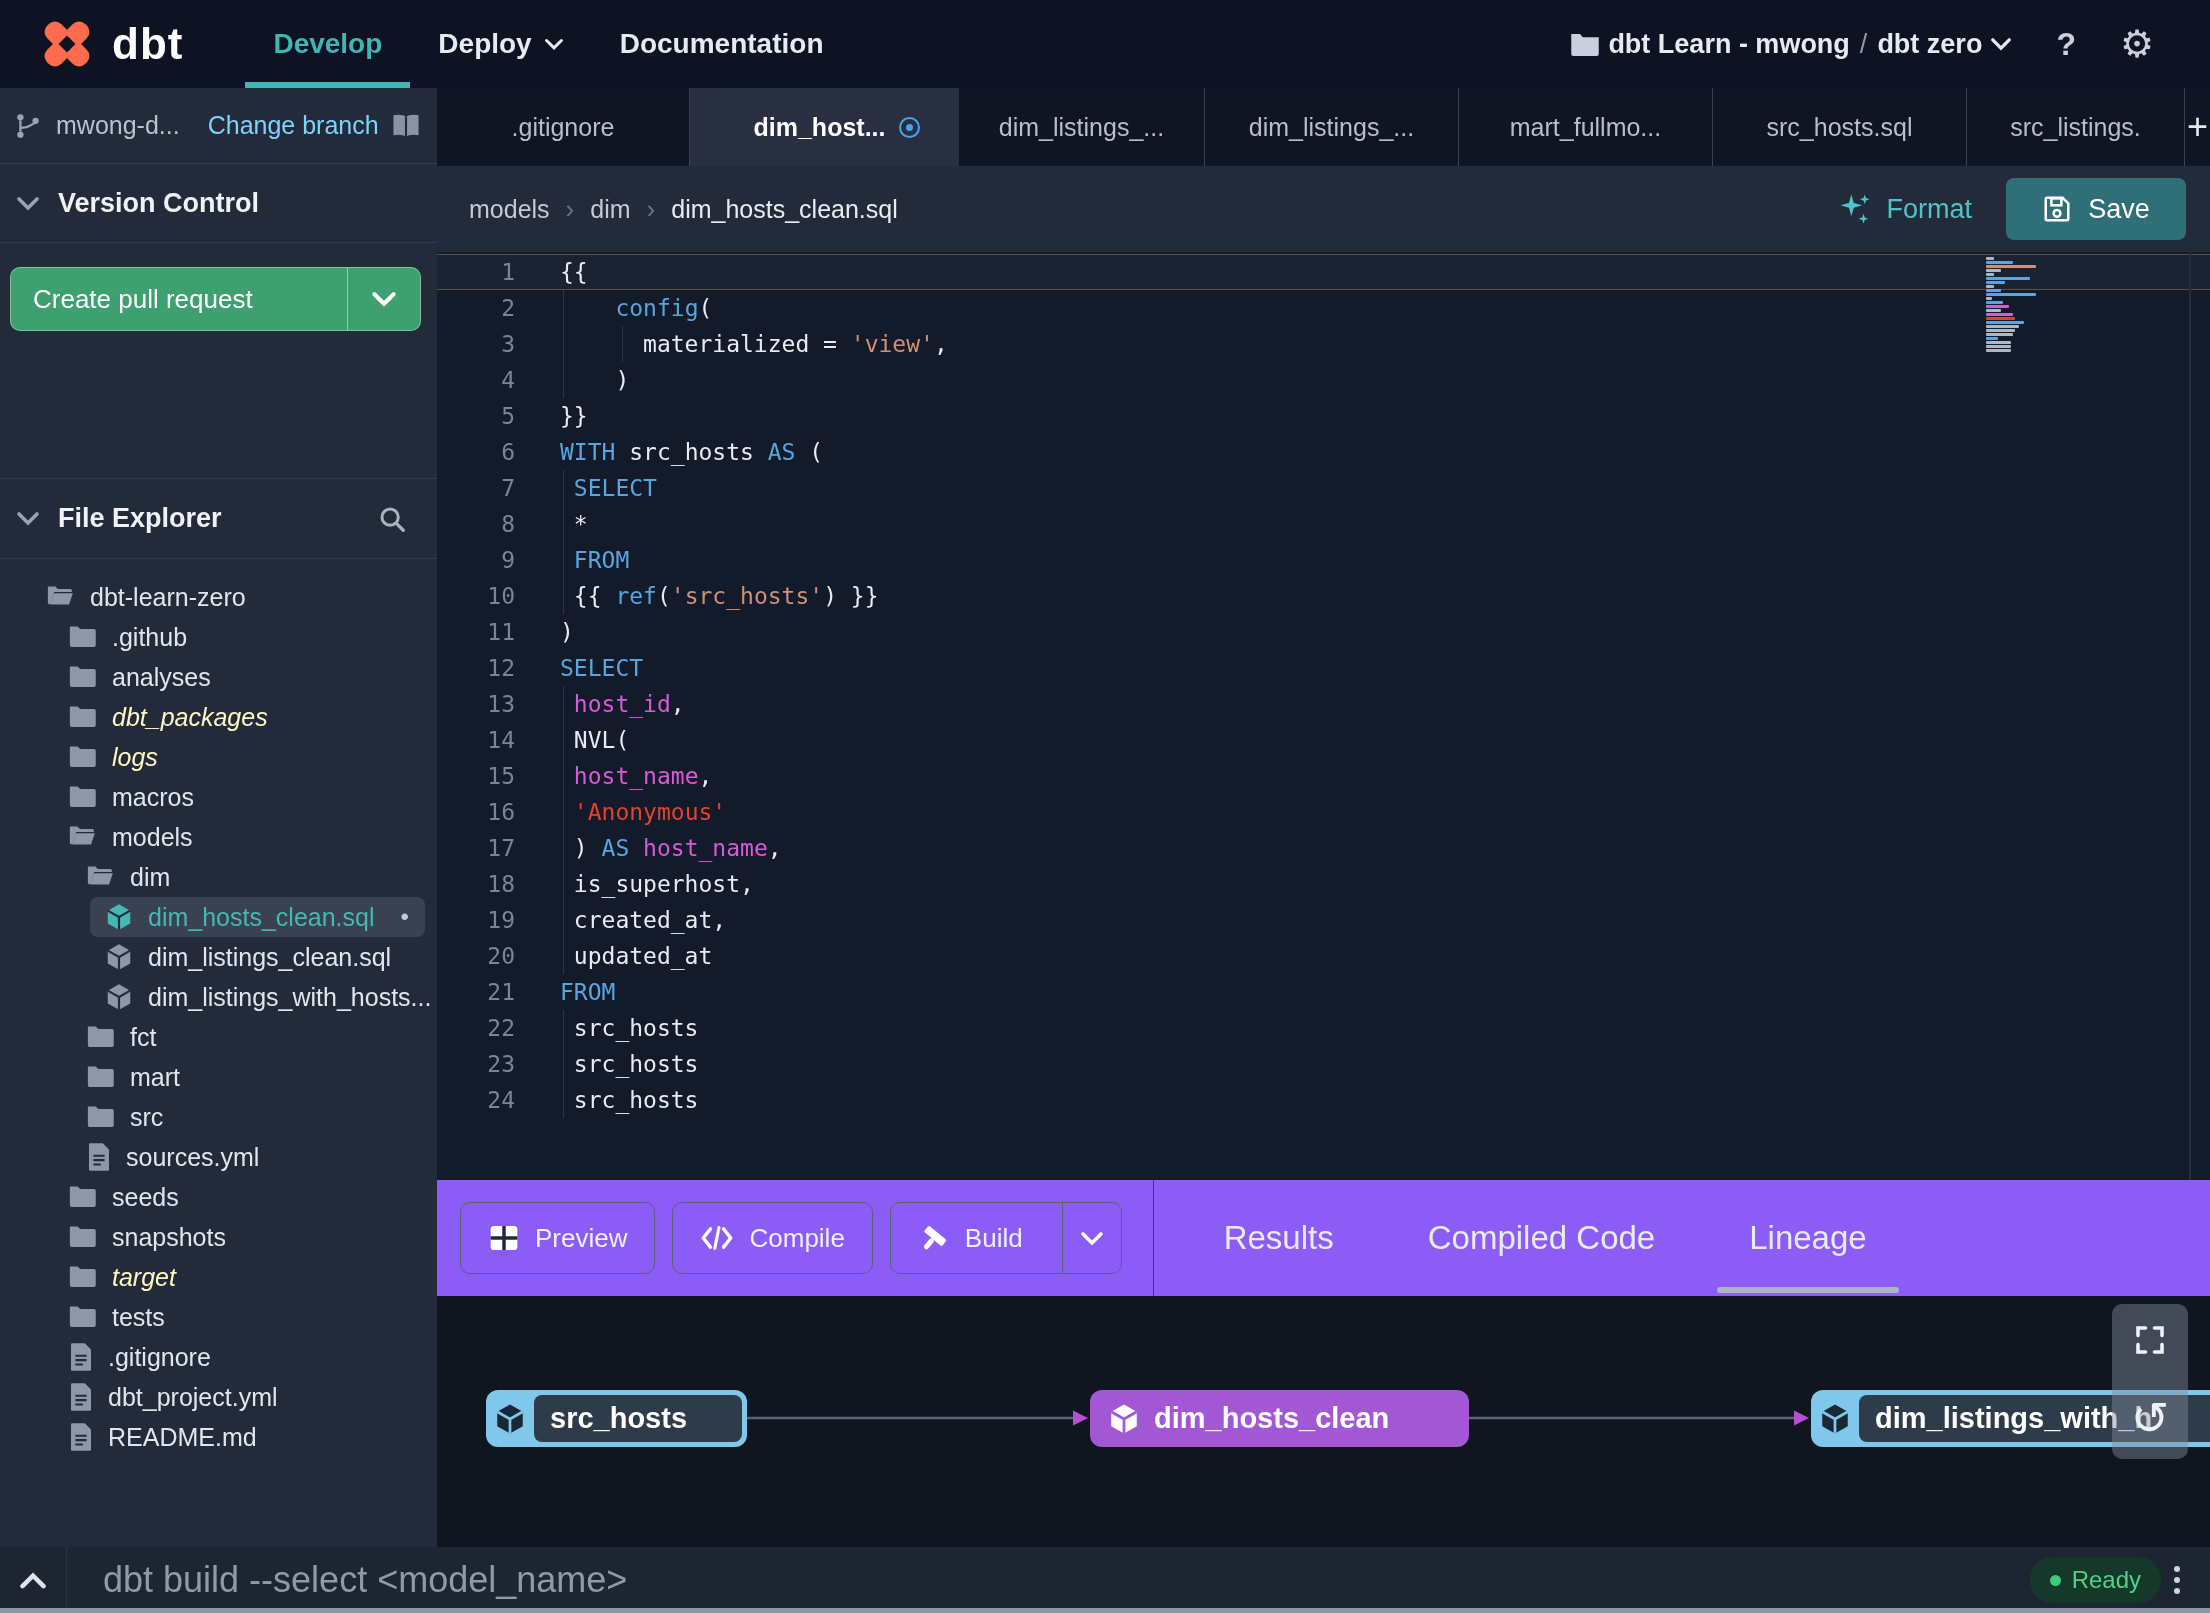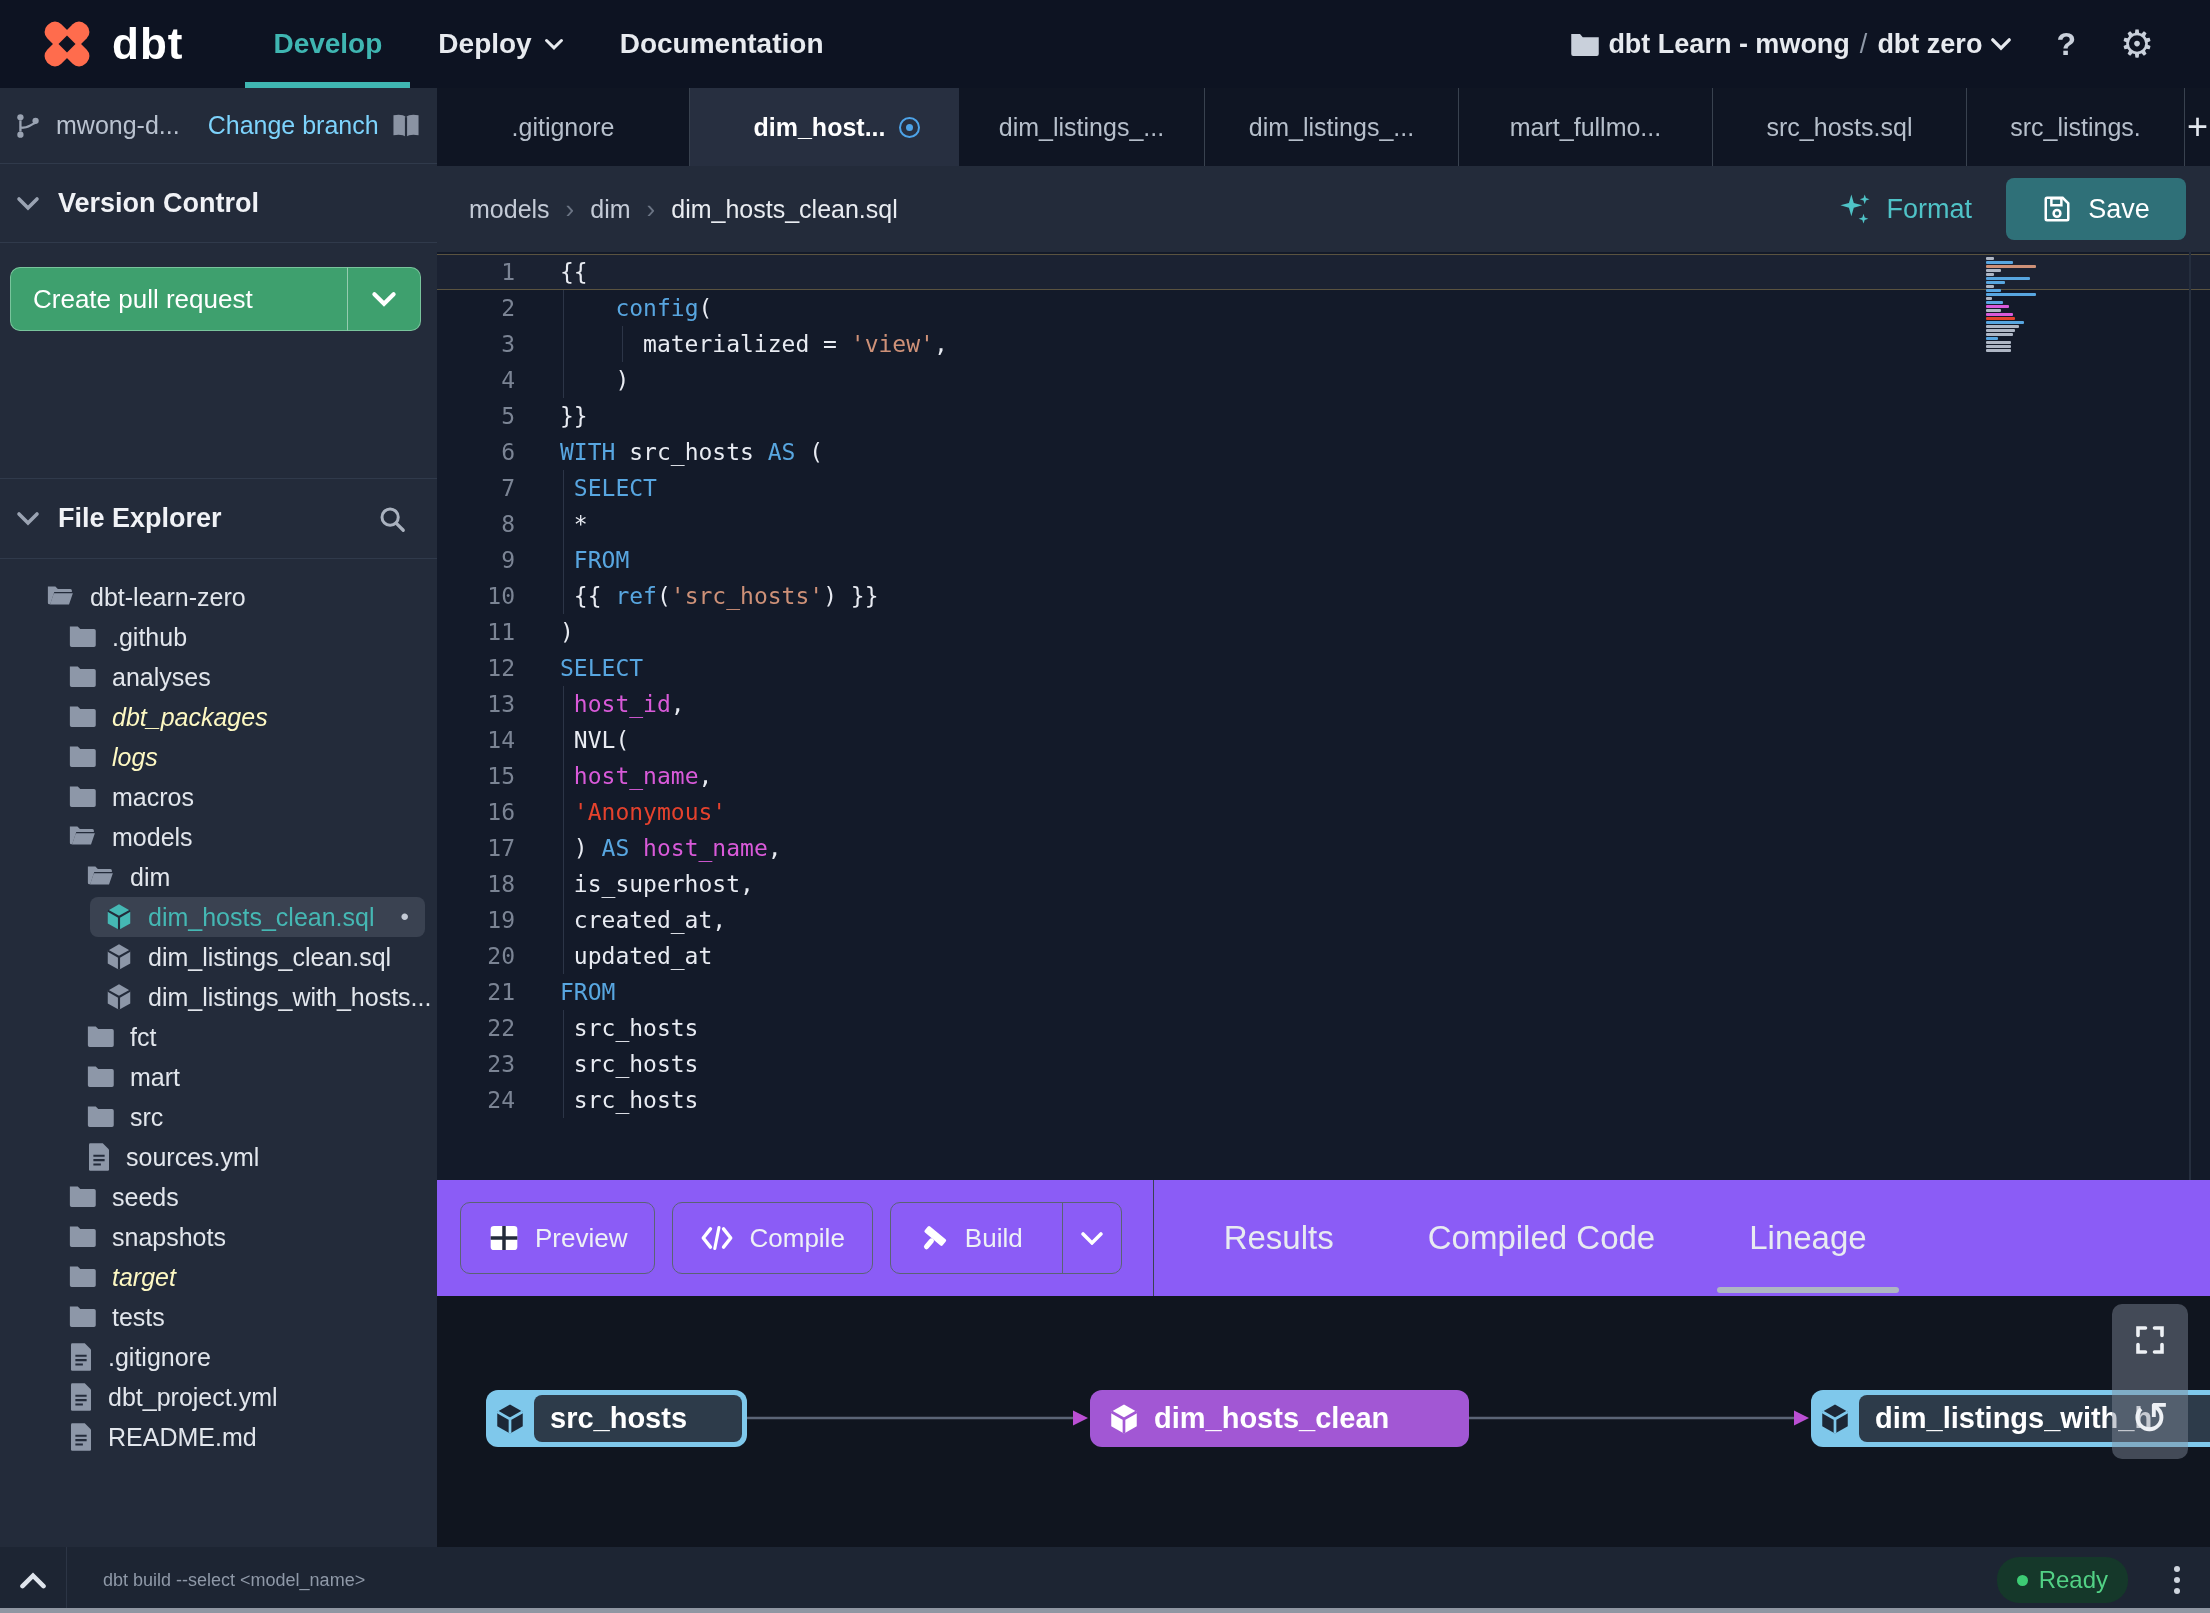--- a/index.html
+++ b/index.html
@@ -115,22 +115,22 @@
           border-radius:10px;display:flex;flex-direction:column;align-items:center;
           justify-content:space-around;z-index:5}
   .ltool{cursor:pointer;color:#eef1f5}
   .refresh-glyph{font-size:46px;line-height:1;color:#eef1f5;font-family:"DejaVu Sans",sans-serif}
 
   
   #statusbar{position:absolute;bottom:0;height:66px;left:0;right:0;background:#1d2533;
              display:flex;align-items:center}
   .sb-chev{width:66px;height:100%;display:flex;align-items:center;justify-content:center;
            border-right:1px solid #2c3545;cursor:pointer}
-  .sb-cmd{margin-left:36px;font-size:18px;color:#8f99a8;cursor:text}
-  .sb-right{margin-left:auto;display:flex;align-items:center;gap:42px;margin-right:26px}
+  .sb-cmd{margin-left:36px;font-size:36px;color:#8f99a8;cursor:text}
+  .sb-right{margin-left:auto;display:flex;align-items:center;gap:9px;margin-right:26px}
   .ready{display:flex;align-items:center;gap:11px;background:#15382a;border-radius:22px;
          padding:9px 20px;cursor:pointer}
   .ready i{width:11px;height:11px;border-radius:50%;background:#3dcb74}
   .ready span{font-size:24px;color:#52d185}
   .kebab{display:flex;flex-direction:column;gap:5px;cursor:pointer;padding:4px}
   .kebab i{width:6px;height:6px;border-radius:50%;background:#cfd5de}
   #bottomstrip{position:absolute;bottom:0;left:0;right:0;height:5px;background:#8f96a2;z-index:9}
 </style>
 </head>
 <body>

